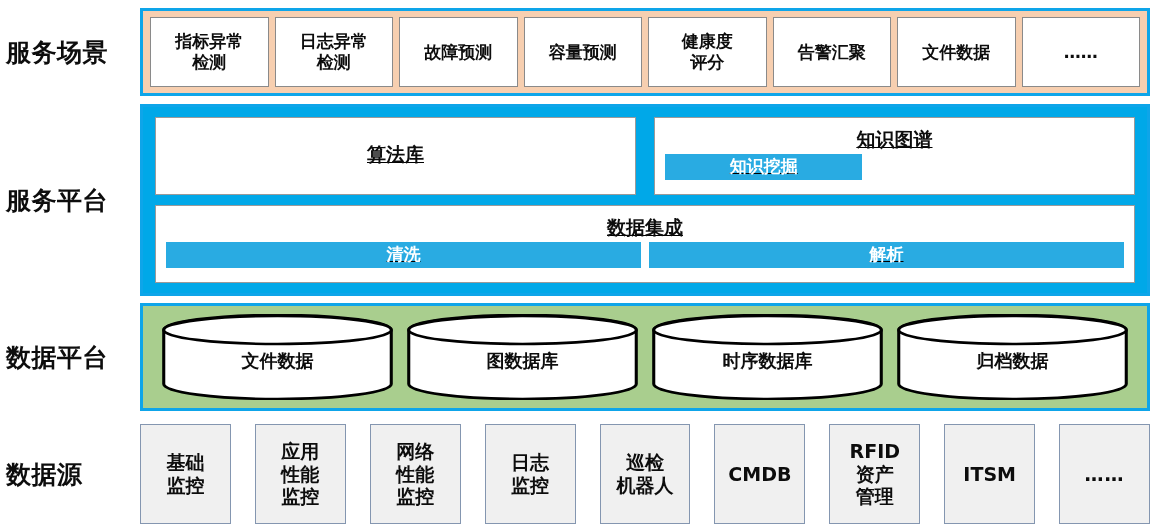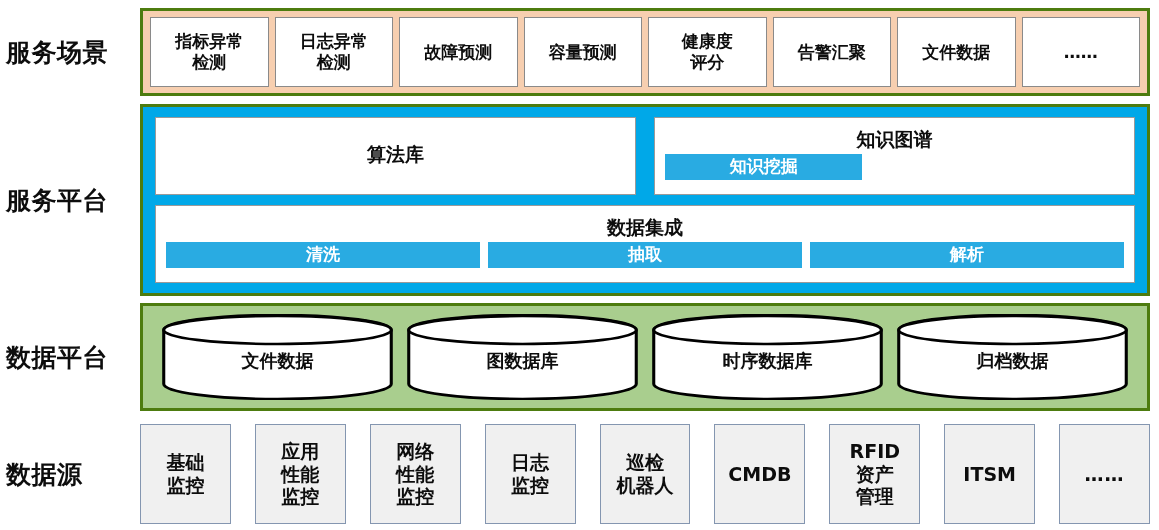--- a/index.html
+++ b/index.html
@@ -36,21 +36,21 @@
     box-sizing: border-box;
     font-size: 25px;
     font-weight: bold;
     color: #0d0d0d;
     letter-spacing: 0.5px;
     white-space: nowrap;
   }
   .band {
     flex: 1 1 auto;
     box-sizing: border-box;
-    border: 3px solid #4d7c0f;
+    border: 3px solid #0ea5e9;
     display: flex;
     align-items: flex-start;
   }
 
   
   #row-scenario { top: 8px; height: 88px; }
   #row-scenario .band {
     background: #f7cfb0;
     height: 88px;
     padding: 6px 7px;
@@ -83,20 +83,21 @@
     margin-right: 9px;
     flex-direction: column;
     justify-content: center;
     gap: 10px;
   }
   .platform-grid {
     width: 100%;
     display: flex;
     gap: 18px;
     flex: 1 1 0;
+    text-decoration: underline;
   }
   .module-card {
     flex: 1 1 0;
     background: #ffffff;
     border: 1px solid #9a9a9a;
     box-sizing: border-box;
     display: flex;
     flex-direction: column;
     align-items: center;
     justify-content: center;
@@ -225,21 +226,20 @@
             <div class="chip-row spread">
               <div class="chip">知识挖掘</div>
             </div>
           </div>
         </div>
         <div class="platform-grid">
           <div class="module-card">
             <div class="module-title">数据集成</div>
             <div class="chip-row trio">
               <div class="chip">清洗</div>
-              <div class="chip">抽取</div>
               <div class="chip">解析</div>
             </div>
           </div>
         </div>
       </div>
   </div>
 
   <div class="row" id="row-data">
     <div class="row-label">数据平台</div>
     <div class="band" id="data-band">

